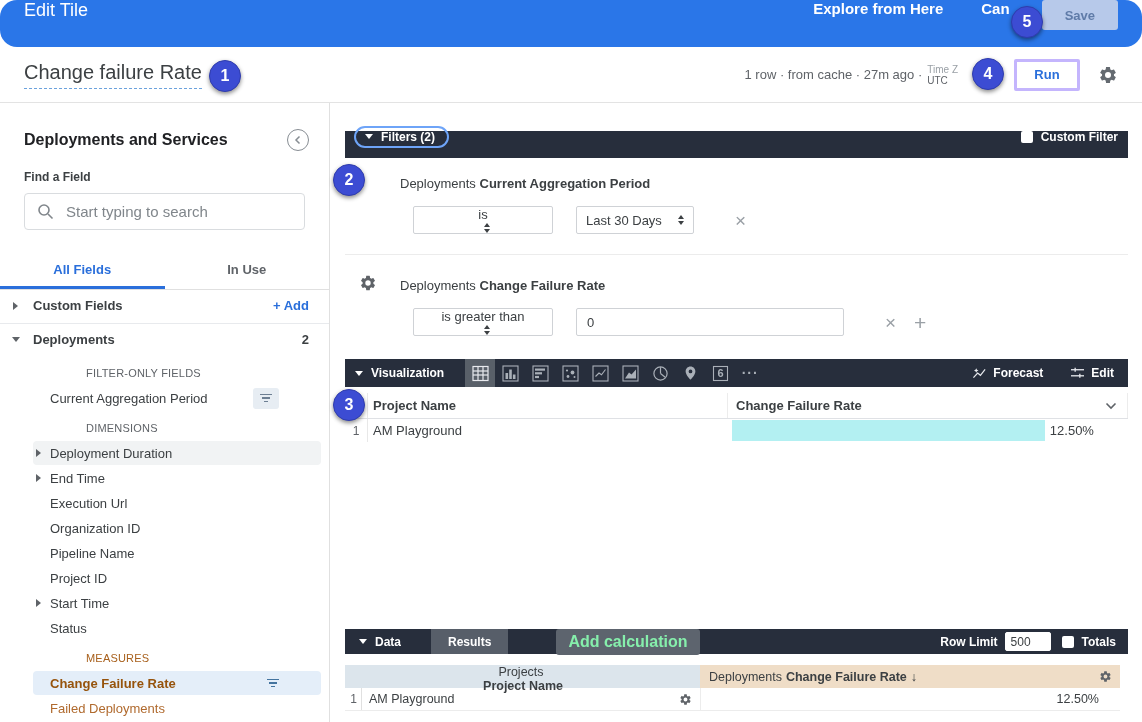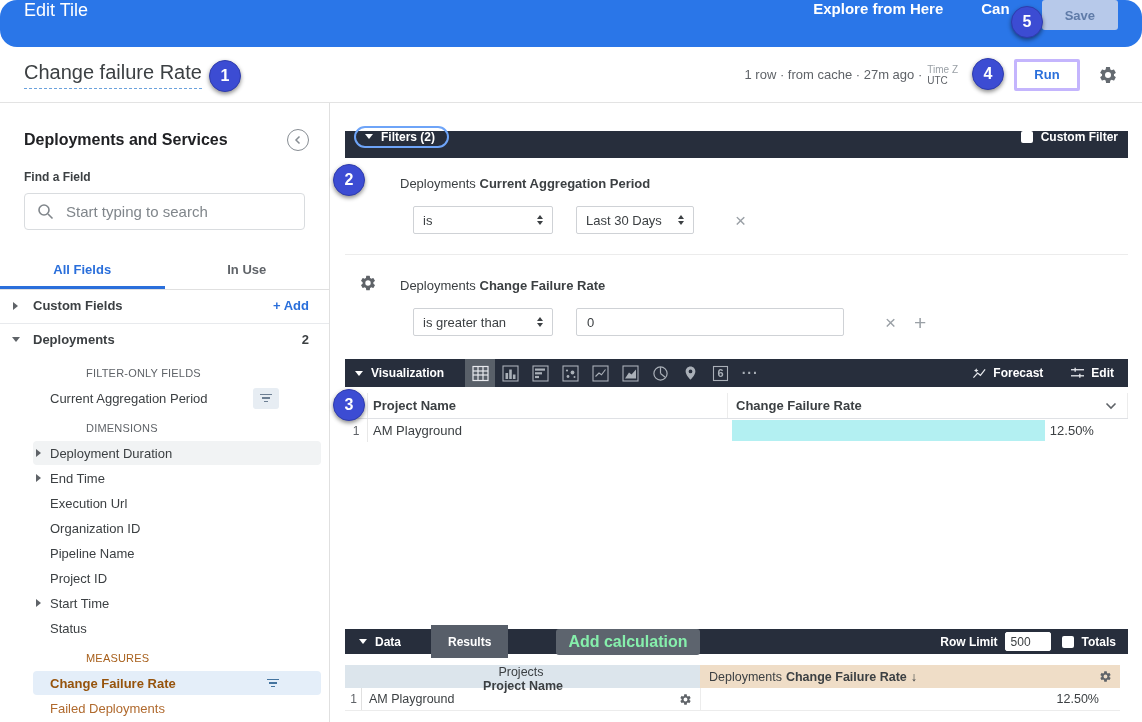--- a/index.html
+++ b/index.html
@@ -72,21 +72,21 @@
   .bar-spacer { flex:1; }
   .checkbox { width:12px; height:12px; background:#fff; border-radius:2px; margin-right:8px; flex-shrink:0; }
 
   
   .filter-block1 { padding:18px 0 20px 55px; border-bottom:1px solid #ececec; }
   .filter-block2 { padding:23px 0 23px 55px; position:relative; }
   .filter-label { font-size:13px; color:#3c4043; }
   .filter-label b { font-weight:700; }
   .filter-controls { display:flex; align-items:center; margin-top:15px; margin-left:13px; }
   .select-box { height:28px; border:1px solid #cfd2d6; border-radius:2px; background:#fff; display:flex; align-items:center; justify-content:space-between; padding:0 9px; font-size:13px; color:#3c4043; }
-  .sel-op { width:140px; }
+  .sel-op { width:140px;flex-direction:column; }
   .sel-val { width:118px; margin-left:23px; }
   .updown { display:flex; flex-direction:column; gap:2px; margin-left:8px; }
   .updown i { width:0; height:0; display:block; }
   .updown .u { border-left:3.5px solid transparent; border-right:3.5px solid transparent; border-bottom:4.5px solid #3c4043; }
   .updown .d { border-left:3.5px solid transparent; border-right:3.5px solid transparent; border-top:4.5px solid #3c4043; }
   .x-icon { color:#9aa0a6; font-size:19px; margin-left:41px; line-height:1; cursor:pointer; }
   .plus-icon { color:#9aa0a6; font-size:21px; margin-left:18px; line-height:1; cursor:pointer; }
   .filter-value-input { width:268px; height:28px; border:1px solid #cfd2d6; border-radius:2px; margin-left:23px; padding:0 10px; font-size:13px; color:#3c4043; font-family:inherit; outline:none; }
   .filter-gear { position:absolute; left:14px; top:19px; color:#5f6368; display:flex; }
 
@@ -106,21 +106,21 @@
   .vt-measure .chev { margin-left:auto; margin-right:10px; display:flex; color:#5f6368; }
   .viz-row { display:flex; align-items:center; height:23px; font-size:13px; }
   .viz-row .vt-num { display:flex; align-items:center; justify-content:center; color:#5f6368; font-size:12px; }
   .viz-row .vt-measure { border:none; padding-left:5px; }
   .cyan-bar { height:21px; background:#b3f0f2; }
   .bar-value { margin-left:5px; font-size:13px; color:#3c4043; }
 
   
   .data-bar { height:25px; margin-top:187px; }
   .data-toggle { display:flex; align-items:center; padding-left:14px; }
-  .results-tab { background:#575e69; height:33px; display:flex; align-items:center; padding:0 17px; margin-left:30px; cursor:pointer; }
+  .results-tab { background:#575e69; height:25px; display:flex; align-items:center; padding:0 17px; margin-left:30px; cursor:pointer; }
   .add-calc-btn { background:#5d646e; border:none; color:#86efac; font-size:16px; font-weight:600; border-radius:3px; padding:4px 12px; margin-left:48px; font-family:inherit; cursor:pointer; }
   .row-limit-label { font-size:12px; font-weight:600; }
   .row-limit-input { width:46px; height:19px; border:1px solid #fff; border-radius:2px; margin:0 11px 0 7px; font-size:12px; padding:0 5px; font-family:inherit; color:#3c4043; outline:none; }
   .totals-label { font-size:12px; font-weight:600; margin-right:12px; }
   .data-table { margin-top:11px; width:775px; font-size:12.5px; }
   .dt-header { display:flex; height:23px; }
   .dt-h1 { width:355px; background:#dce5ec; display:flex; align-items:center; padding:0 8px 0 9px; color:#3c4043;flex-direction:column; }
   .dt-h2 { flex:1; background:#efddc7; display:flex; align-items:center; padding:0 8px 0 9px; color:#3c4043; }
   .dt-h1 .gear, .dt-h2 .gear { margin-left:auto; color:#5f6368; display:flex; }
   .dt-view { font-weight:400; margin-right:4px; }

